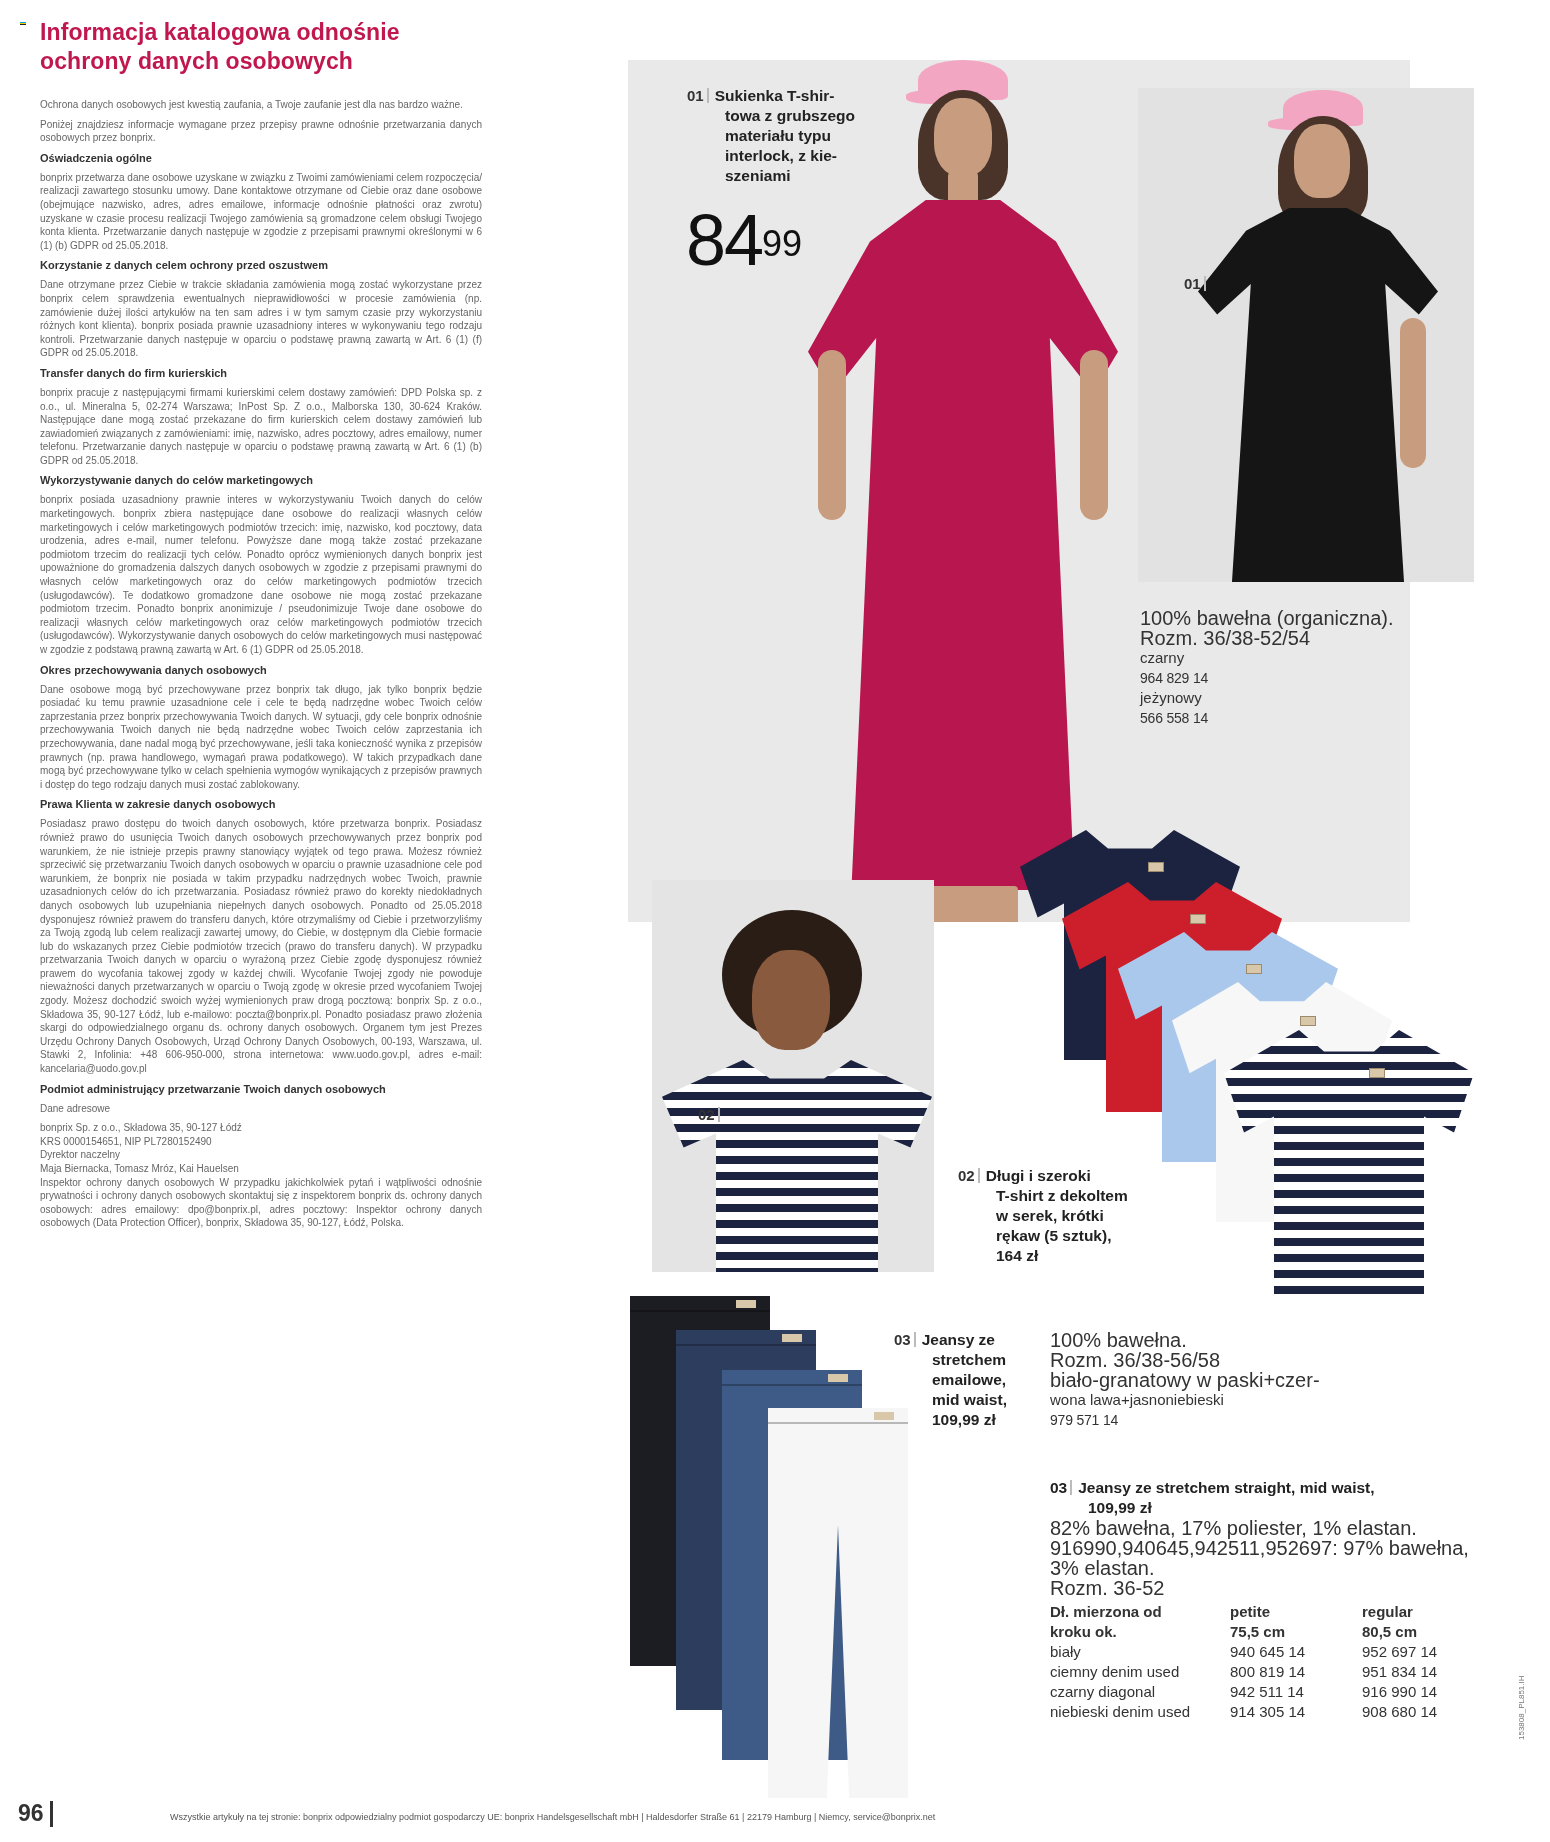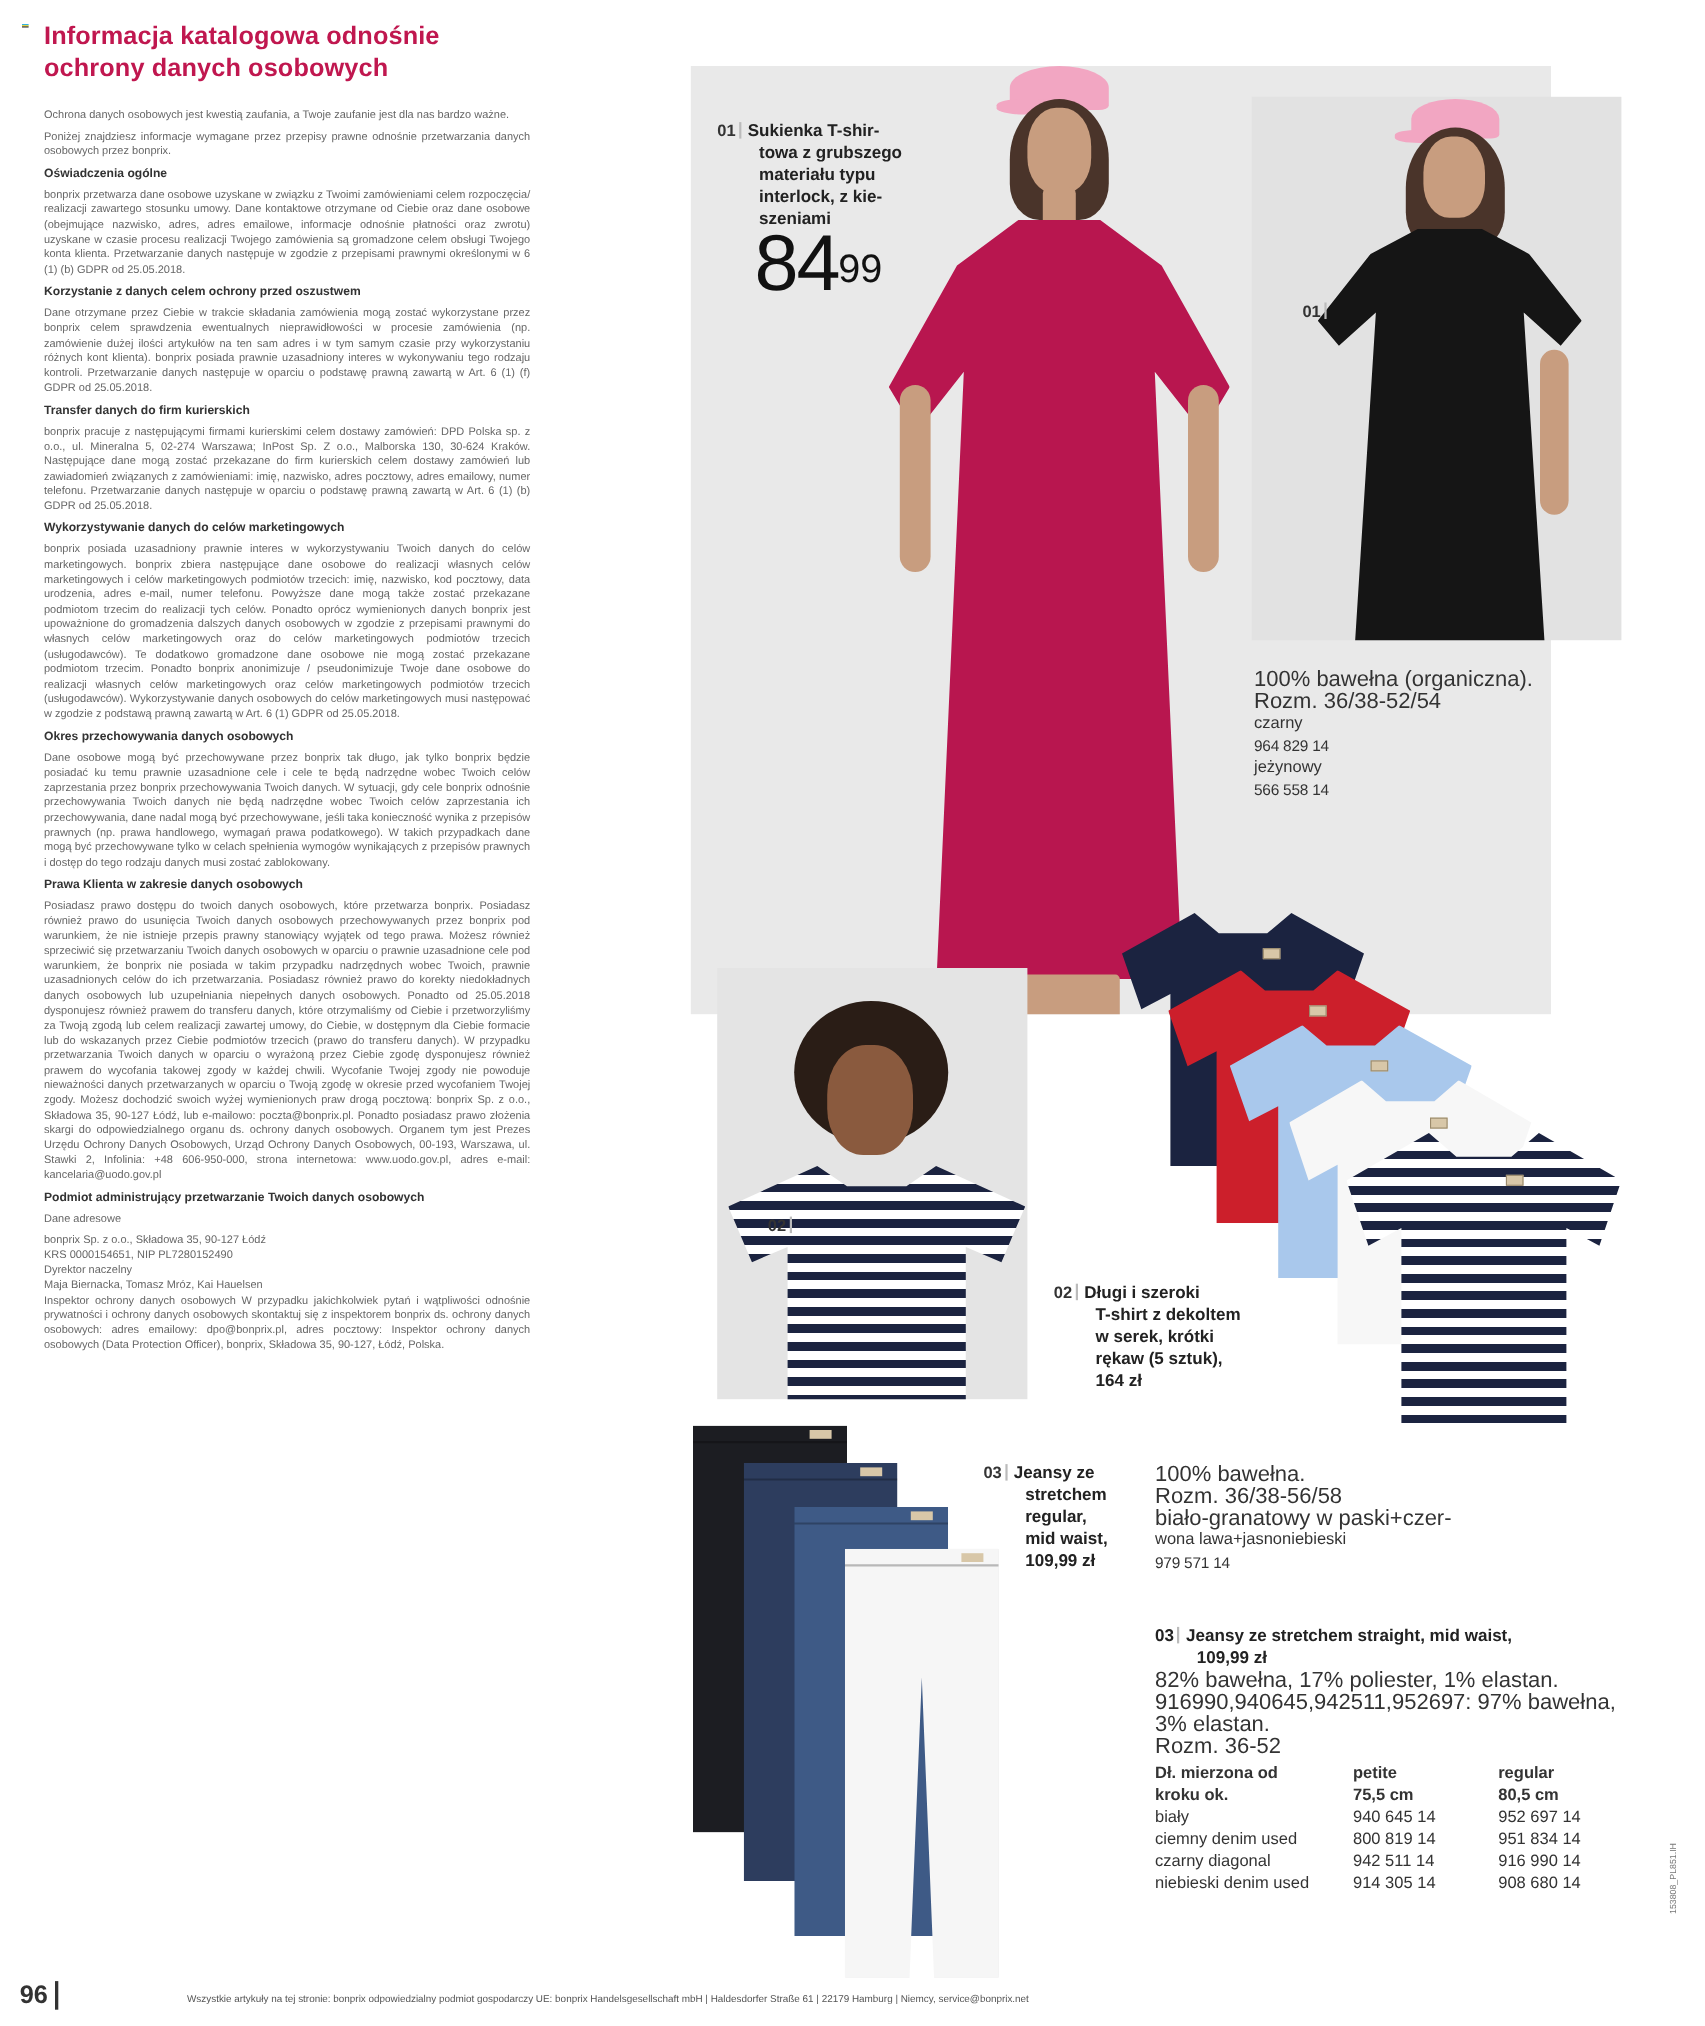--- a/index.html
+++ b/index.html
@@ -118,21 +118,21 @@
   <div class="cap-brim" style="left:278px; top:30px; width:60px; height:14px;"></div>
   <div class="hair" style="left:290px; top:30px; width:90px; height:110px;"></div>
   <div class="head" style="left:306px; top:38px; width:58px; height:78px;"></div>
   <div class="arm" style="left:320px; top:110px; width:30px; height:40px; border-radius:6px;"></div>
   <div class="dress" style="left:180px; top:140px; width:310px; height:690px; background:#b8164f;"></div>
   <div class="arm" style="left:190px; top:290px; width:28px; height:170px;"></div>
   <div class="arm" style="left:452px; top:290px; width:28px; height:170px;"></div>
   <div class="arm" style="left:280px; top:826px; width:110px; height:40px; border-radius:4px;"></div>
 </div>
 
-<div class="prod callout" style="left:652px; top:86px;margin-top:24px;">
+<div class="prod callout" style="left:687px; top:86px;">
   <span class="line"><span class="num">01</span><span class="sep"></span><span>Sukienka T-shir-</span></span>
   <span class="line indent">towa z grubszego</span>
   <span class="line indent">materiału typu</span>
   <span class="line indent">interlock, z kie-</span>
   <span class="line indent">szeniami</span>
 </div>
 <div class="price-big" style="left:686px; top:204px;">
   <span>84</span><sup>99</sup>
 </div>
 
@@ -211,21 +211,21 @@
     </div>
   <div class="jeans" style="left:768px; top:1408px; width:140px; height:390px; background:#f6f6f6; filter: drop-shadow(0 0 1px #aaa);">
       <div class="waist"></div>
       <div class="patch"></div>
     </div>
 </div>
 
 <div class="prod callout" style="left:894px; top:1330px;">
   <span class="line"><span class="num">03</span><span class="sep"></span><span>Jeansy ze</span></span>
   <span class="line indent">stretchem</span>
-  <span class="line indent">regular,</span>
+  <span class="line indent">emailowe,</span>
   <span class="line indent">mid waist,</span>
   <span class="line indent">109,99 zł</span>
 </div>
 
 <div class="desc" style="left:1050px; top:1330px; width:420px;">
   <div class="meta">100% bawełna.</div>
   <div class="meta">Rozm. 36/38-56/58</div>
   <div class="meta">biało-granatowy w paski+czer-</div>
   <div class="row">
       <span>wona lawa+jasnoniebieski</span>

